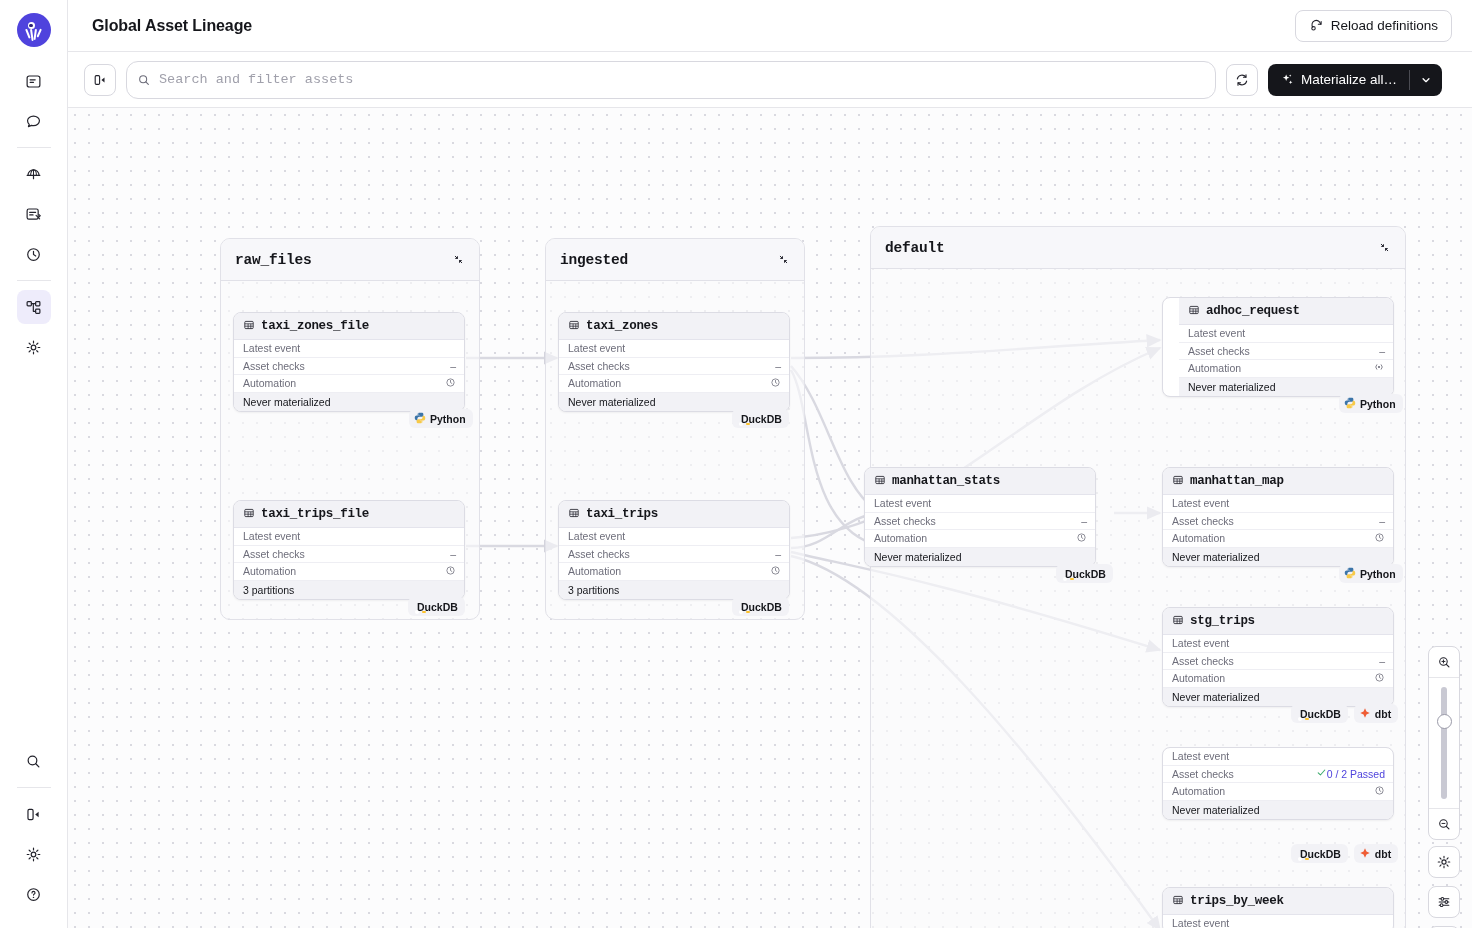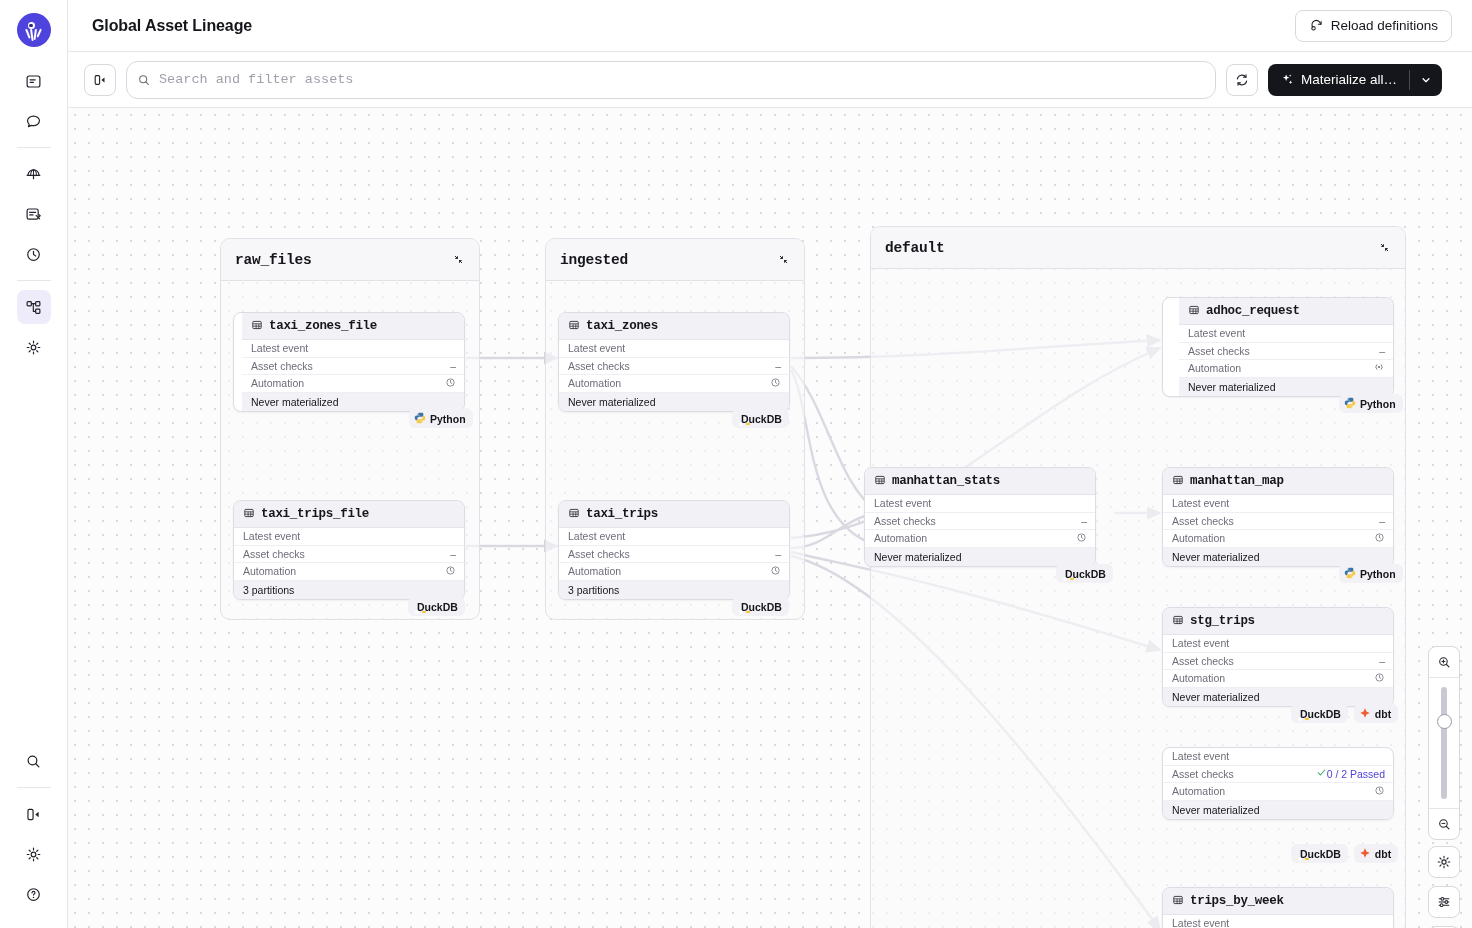--- a/index.html
+++ b/index.html
@@ -407,21 +407,21 @@
        <span class="collapse-ico">
                 <svg width="13" height="13" viewBox="0 0 20 20" fill="none">
                   <path d="M5 5l3.4 3.4M8.4 5.6V8.4H5.6" stroke="#23232c" stroke-width="1.5" stroke-linecap="round" stroke-linejoin="round"></path>
         <path d="M15 15l-3.4-3.4M11.6 14.4v-2.8h2.8" stroke="#23232c" stroke-width="1.5" stroke-linecap="round" stroke-linejoin="round"></path>
                 </svg>
               </span>
      </div>
           </div>
         </div>
       <div id="node-layer">
-          <div class="node" style="left: 165px; top: 204px; padding-left: 8px;">
+          <div class="node" style="left: 165px; top: 204px;">
             <div class="node-head">
       <span><svg width="12" height="12" viewBox="0 0 20 20" fill="none">
                   <rect x="3" y="4" width="14" height="12" rx="1.6" stroke="#23232c" stroke-width="1.4"></rect>
         <path d="M3 8h14M3 12h14M8.5 8v8M13 8v8" stroke="#23232c" stroke-width="1.2"></path>
                 </svg></span>
       <span class="node-title">taxi_zones_file</span>
     </div>
     <div class="node-row">
       <span>Latest event</span>
       <span class="sp"></span>

